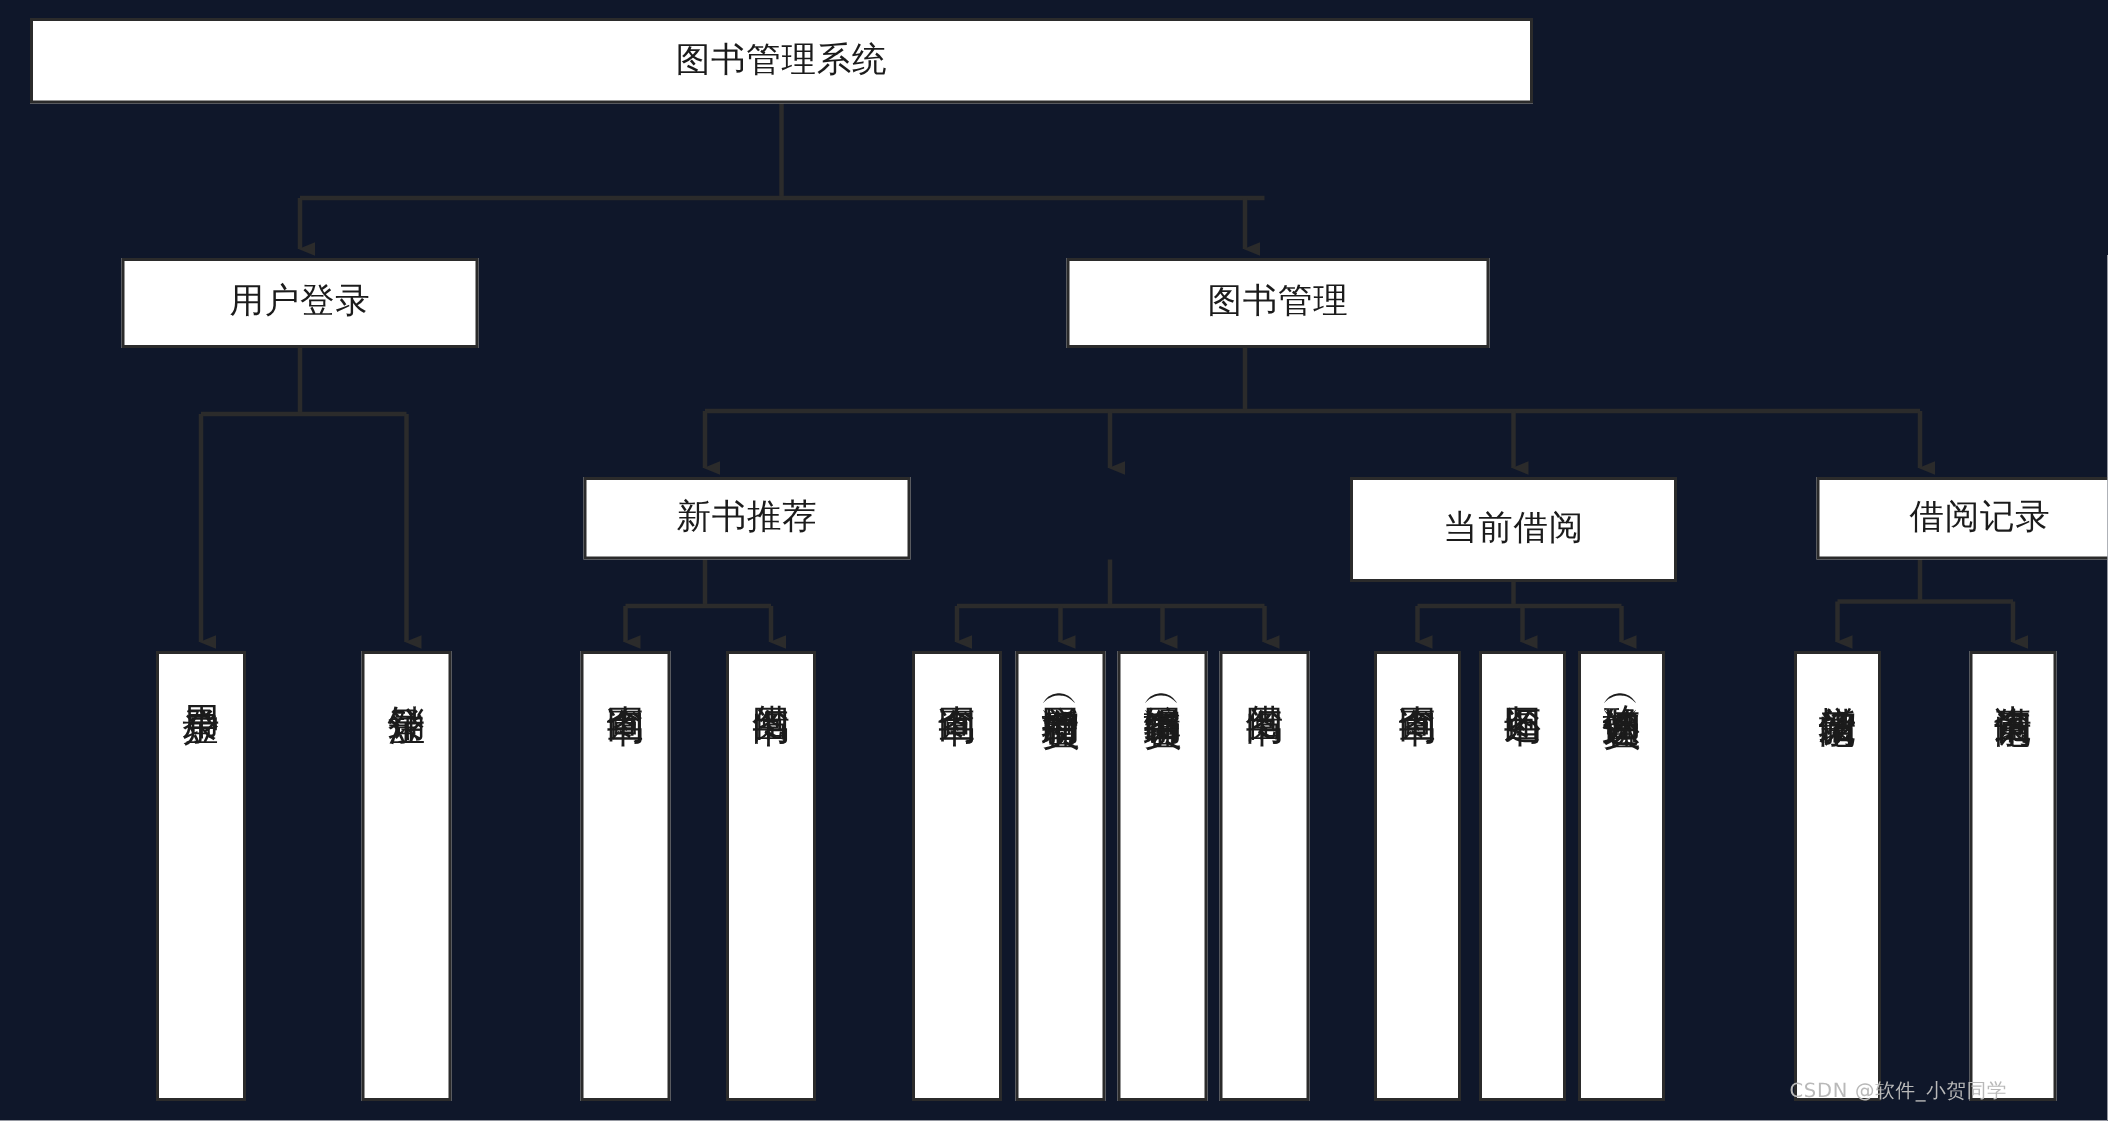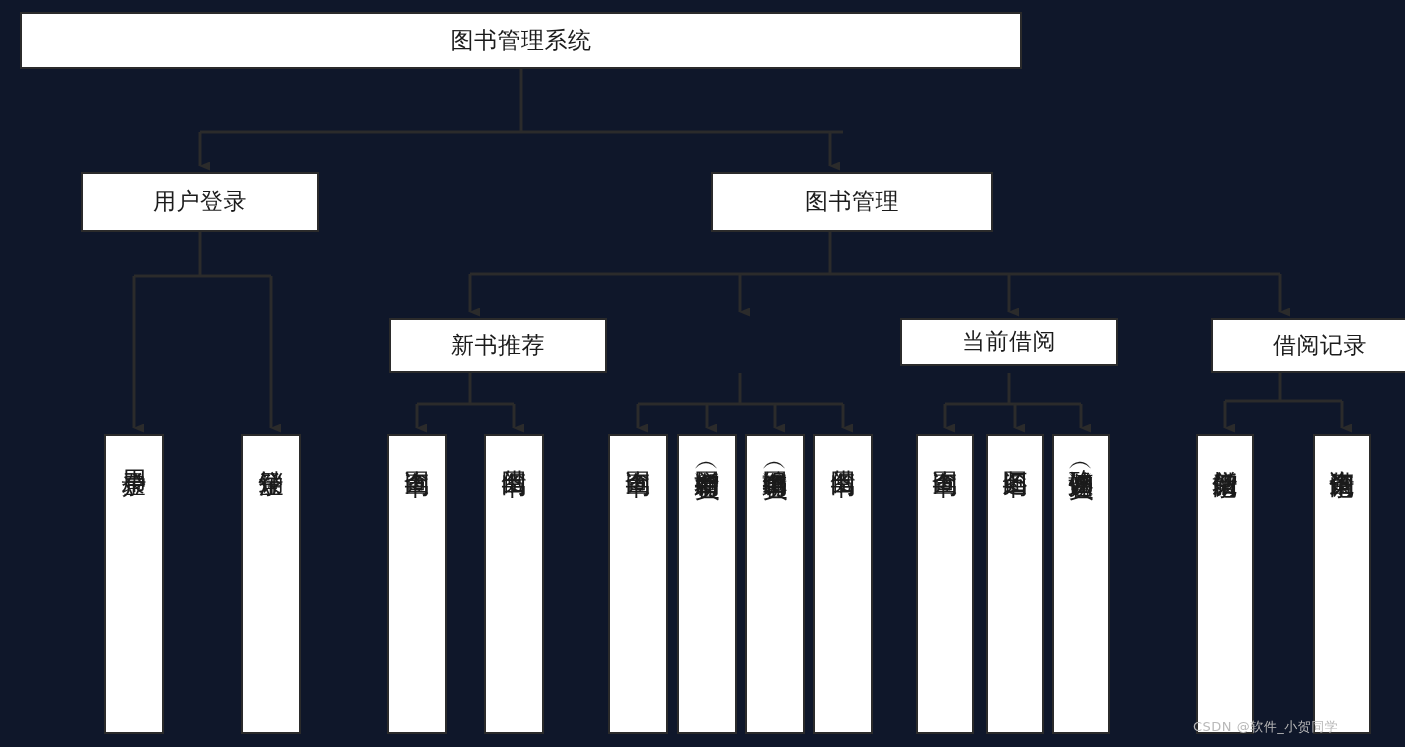--- a/index.html
+++ b/index.html
@@ -125,21 +125,21 @@
   <div class="node-box" id="node-l2-0" style="left: 81px; top: 172px; width: 238px; height: 60px;">
     <span class="node-label-h">用户登录</span>
   </div>
   <div class="node-box" id="node-l2-1" style="left: 711px; top: 172px; width: 282px; height: 60px;">
     <span class="node-label-h">图书管理</span>
   </div>
 
   <div class="node-box" id="node-l3-0" style="left: 361px; top: 318px; width: 218px; height: 55px; margin-left: 28px;">
     <span class="node-label-h">新书推荐</span>
   </div>
-  <div class="node-box" id="node-l3-2" style="left: 900px; top: 318px; width: 218px; height: 48px;">
+  <div class="node-box" id="node-l3-2" style="left: 900px; top: 318px; width: 218px; height: 70px;">
     <span class="node-label-h">当前借阅</span>
   </div>
   <div class="node-box" id="node-l3-3" style="left: 1171px; top: 318px; width: 218px; height: 55px; margin-left: 40px;">
     <span class="node-label-h">借阅记录</span>
   </div>
 
   <div class="node-box vertical" id="node-leaf-0" style="left: 104px; top: 434px; width: 60px; height: 300px;">
     <span class="node-label-v">用户登录</span>
   </div>
   <div class="node-box vertical" id="node-leaf-1" style="left: 241px; top: 434px; width: 60px; height: 300px;">

